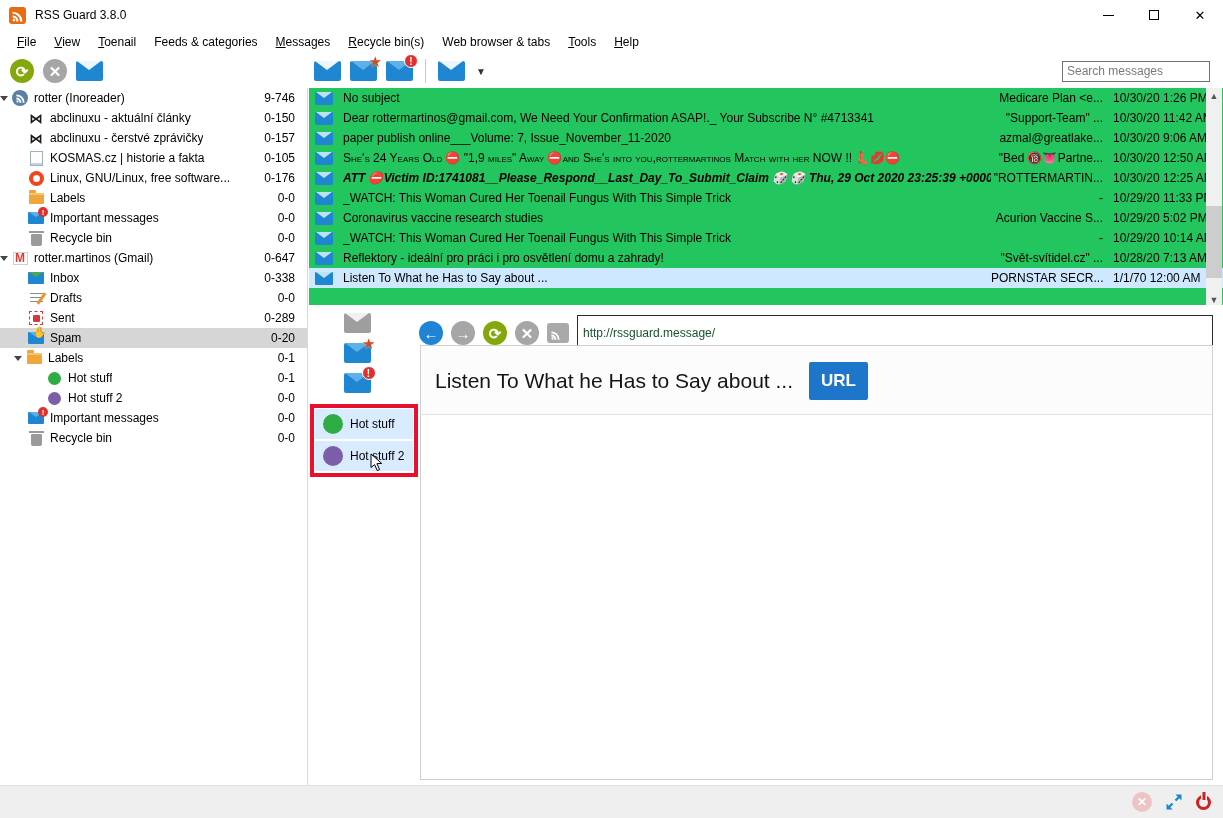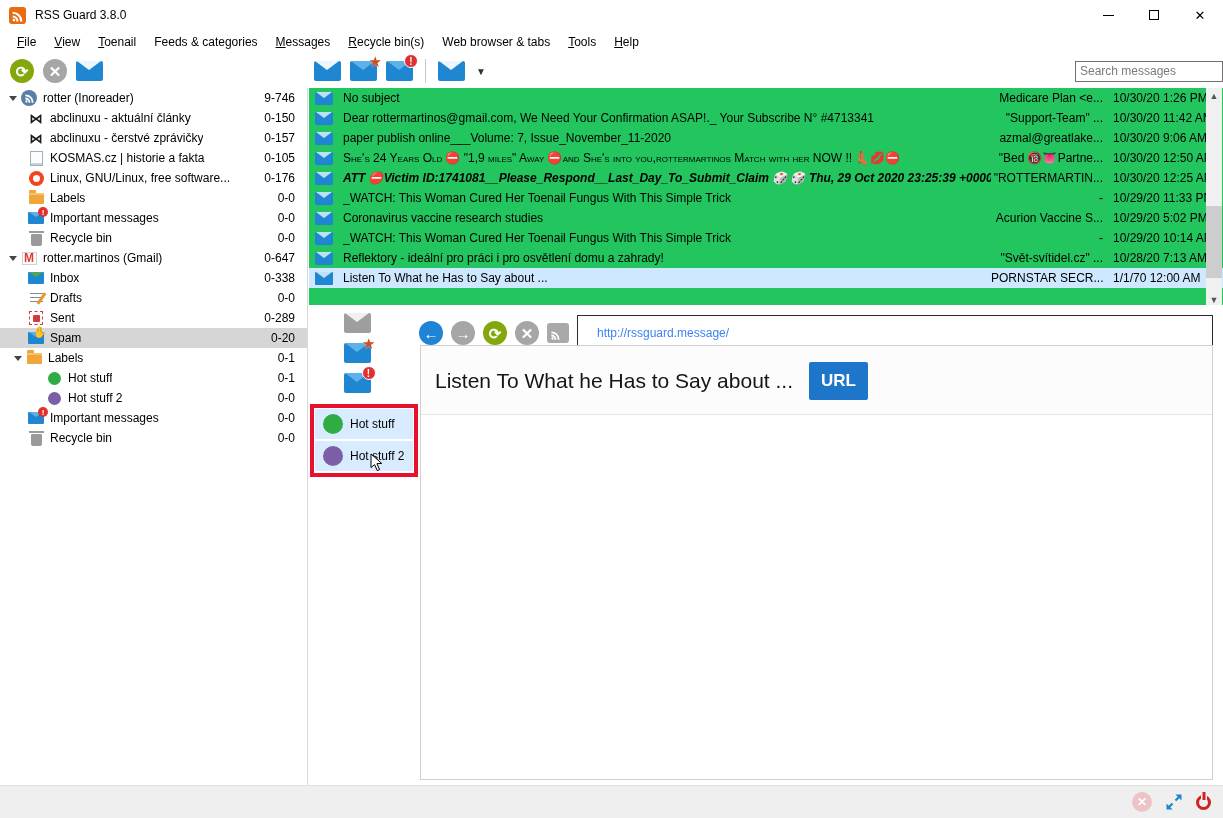--- a/index.html
+++ b/index.html
@@ -36,30 +36,30 @@
   .mail { width:27px; height:20px; background:#1f87d2; border-radius:2px; position:relative; }
   .mail::before { content:""; position:absolute; left:1px; top:0; border-left:12px solid transparent; border-right:12px solid transparent; border-top:9px solid #5db1e8; }
   .mail.open::before { border-top-color:#eef6fd; }
   .mail.gray { background:#9e9e9e; }
   .mail.gray::before { border-top-color:#f0f0f0; }
   .badge { position:absolute; top:-7px; right:-5px; }
   .badge-star { color:#cf4e22; font-size:15px; line-height:1; text-shadow:0 0 1px #fff; }
   .badge-excl { width:14px; height:14px; background:#e03131; border:1px solid #fff; border-radius:50%; color:#fff; font-size:10px; font-weight:bold; display:flex; align-items:center; justify-content:center; }
   .caret { font-size:10px; color:#333; margin-left:2px; }
 
-  .search-box { margin-left:auto; }
+  .search-box { margin-left:auto; margin-right:13px; }
   .search-box input { width:148px; height:21px; border:1px solid #707070; font-size:12px; padding:1px 4px; color:#333; font-family:"Liberation Sans", sans-serif; }
   .search-box input::placeholder { color:#7a7a7a; }
 
   
   .feed-panel { position:absolute; left:0; top:88px; width:308px; height:697px; background:#fff; border-right:1px solid #d9d9d9; overflow:hidden; }
   .feed-row { height:20px; display:flex; align-items:center; position:relative; }
   .feed-row.selected { background:#d6d6d6; }
   .chev { width:0; height:0; border-left:4px solid transparent; border-right:4px solid transparent; border-top:5px solid #444; margin-right:4px; }
-  .ind0 { padding-left:9px; } .ind1 { padding-left:28px; } .ind2 { padding-left:46px; }
+  .ind0 { padding-left:0; } .ind1 { padding-left:28px; } .ind2 { padding-left:46px; }
   .feed-label { margin-left:6px; white-space:nowrap; overflow:hidden; }
   .feed-count { position:absolute; right:12px; font-size:12px; color:#000; }
 
   .fi { width:16px; height:16px; display:flex; align-items:center; justify-content:center; flex:0 0 16px; }
   .rss-badge { border-radius:50%; background:#5a7fa6; }
   .rss-badge svg, .rss-gray svg { width:11px; height:11px; }
   .ico-abclinuxu { color:#1a1a1a; font-weight:bold; font-size:13px; }
   .ico-kosmas { width:13px; height:15px; background:#fdfdfd; border:1px solid #9fb0bf; box-shadow:inset 0 -2px 0 #c7d2dc; }
   .ico-reddit { width:15px; height:15px; background:#f5431d; border-radius:50%; }
   .ico-reddit i { display:block; width:7px; height:7px; background:#fff; border-radius:50%; margin:4px auto; }
@@ -106,21 +106,21 @@
   .bottom-pane { position:absolute; left:309px; top:305px; width:914px; height:480px; background:#fff; }
   .v-toolbar { position:absolute; left:28px; top:8px; width:40px; display:flex; flex-direction:column; align-items:center; gap:10px; }
   .annot-box { position:absolute; left:1px; top:99px; width:108px; height:73px; border:4px solid #e8112d; background:#fff; }
   .label-item { height:30px; display:flex; align-items:center; gap:7px; padding-left:8px; background:#d9ecff; margin:1px 1px 2px 1px; position:relative; }
   .label-item .txt { font-size:12px; color:#000; white-space:nowrap; }
   .cursor-svg { position:absolute; left:55px; top:12px; }
 
   .browser-bar { position:absolute; left:110px; top:10px; right:10px; display:flex; align-items:center; gap:8px; }
   .rss-gray { width:22px; height:20px; background:#a9a9a9; border-radius:3px; display:flex; align-items:flex-end; }
   .rss-gray svg { margin:0 0 2px 3px; }
-  .url-input { flex:1 1 auto; height:36px; border:1px solid #2b2b2b; font-size:12px; padding:2px 19px; color:#3b82f6; font-family:"Liberation Sans", sans-serif; }
+  .url-input { flex:1 1 auto; height:36px; border:1px solid #2b2b2b; font-size:12px; padding:2px 5px; color:#14532d; font-family:"Liberation Sans", sans-serif; }
 
   .preview-frame { position:absolute; left:111px; top:40px; right:10px; bottom:5px; border:1px solid #cfcfcf; background:#fff; }
   .pv-title-row { display:flex; align-items:center; gap:16px; padding:16px 14px 14px 14px; border-bottom:1px solid #e3e3e3; background:#fcfcfc; }
   .pv-title { font-size:21px; color:#151515; white-space:nowrap; overflow:hidden; }
   .pv-url-btn { background:#1d76c9; color:#fff; font-weight:bold; font-size:17px; padding:9px 12px; border:none; border-radius:2px; }
   .pv-byline { margin-top:12px; text-align:center; font-size:16px; color:#4e4e4e; }
 
   
   .statusbar { position:absolute; left:0; top:785px; width:1223px; height:33px; background:#efefef; border-top:1px solid #e0e0e0; display:flex; align-items:center; justify-content:flex-end; gap:12px; padding-right:12px; }
   .sb-close { width:20px; height:20px; border-radius:50%; background:#eec3c6; color:#fff; font-weight:bold; font-size:12px; display:flex; align-items:center; justify-content:center; }

